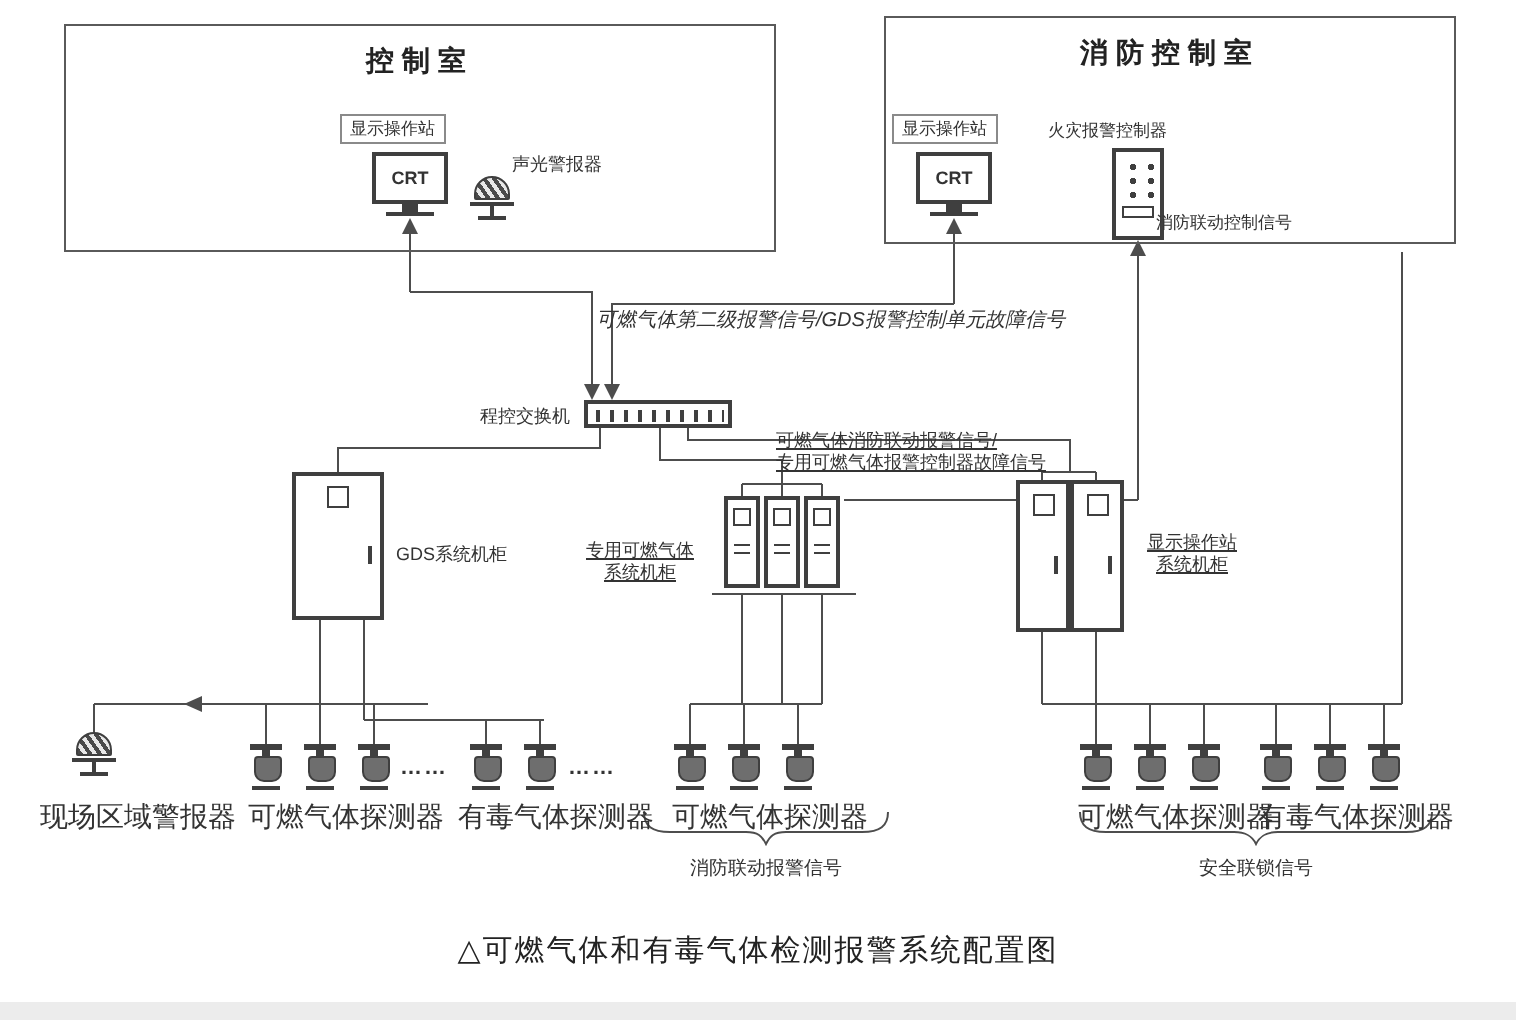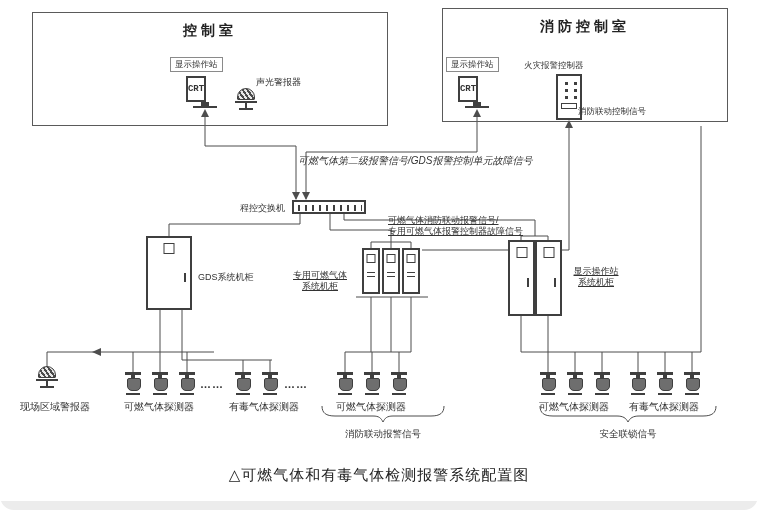--- a/index.html
+++ b/index.html
@@ -1,38 +1,38 @@
 <!DOCTYPE html>
 <html><head>
 <meta charset="utf-8">
 <style>
   * { margin:0; padding:0; box-sizing:border-box; }
   html,body { background:#ffffff; }
   .canvas {
     position:relative; width:758px; height:510px; background:#fff;
-    font-family:"Liberation Sans","DejaVu Sans",sans-serif; color:#333; overflow:hidden;border-radius:14px;
+    font-family:"Liberation Sans","DejaVu Sans",sans-serif; color:#333; overflow:hidden;
   }
   .wires { position:absolute; left:0; top:0; width:758px; height:510px; }
   .wires path { stroke:#4d4d4d; stroke-width:1; fill:none; }
   .wires polygon { fill:#4d4d4d; stroke:none; }
 
   .room { position:absolute; border:1px solid #5a5a5a; }
   .room-title { position:absolute; top:9px; left:0; width:100%; text-align:center;
     font-weight:bold; font-size:14px; letter-spacing:4px; color:#222; }
   .room-title.corner { width:auto; left:14px; top:8px; text-align:left; letter-spacing:2px; font-size:13px; }
 
   .lbl { position:absolute; font-size:9px; color:#333; white-space:nowrap; line-height:11px; }
   .lbl.pre { white-space:pre-line;text-decoration:underline; }
   .lbl.center { text-align:center; }
   .lbl.boxed { border:1px solid #8a8a8a; padding:1px 4px; background:#fff; font-size:8.5px; }
   .siglbl { position:absolute; font-size:10px; color:#333; white-space:nowrap; line-height:11px;font-style:italic; }
 
   .crt { position:absolute; width:38px; }
-  .crt-screen { width:20px; height:26px; border:2px solid #3f3f3f; background:#fff;
-    display:flex; align-items:center; justify-content:center; font-size:9px; font-weight:bold; color:#333;font-family:Liberation Mono, monospace; }
+  .crt-screen { width:38px; height:26px; border:2px solid #3f3f3f; background:#fff;
+    display:flex; align-items:center; justify-content:center; font-size:9px; font-weight:bold; color:#333; }
   .crt-stand { display:block; width:8px; height:4px; background:#3f3f3f; margin:0 auto; }
   .crt-base { display:block; width:24px; height:2px; background:#3f3f3f; margin:0 auto; }
 
   .alarm { position:absolute; width:22px; height:24px; }
   .alarm-dome { display:block; position:absolute; left:2px; top:0; width:18px; height:12px;
     border:1px solid #3f3f3f; border-radius:9px 9px 1px 1px;
     background:repeating-linear-gradient(55deg,#4a4a4a 0 2px,#e8e8e8 2px 4px); }
   .alarm-base { display:block; position:absolute; left:0; top:13px; width:22px; height:2px; background:#3f3f3f; }
   .alarm-stand { display:block; position:absolute; left:10px; top:15px; width:2px; height:5px; background:#3f3f3f; }
   .alarm-foot { display:block; position:absolute; left:4px; top:20px; width:14px; height:2px; background:#3f3f3f; }
@@ -61,21 +61,21 @@
 
   .detector { position:absolute; width:16px; height:24px;
     background:
       linear-gradient(#3f3f3f,#3f3f3f) 0px 0px/16px 3px no-repeat,
       linear-gradient(#3f3f3f,#3f3f3f) 6px 3px/4px 3px no-repeat,
       linear-gradient(#3f3f3f,#3f3f3f) 1px 21px/14px 2px no-repeat; }
   .detector::before { content:""; position:absolute; top:6px; left:2px; width:12px; height:11px;
     background:#6e6e6e; border:1px solid #3f3f3f; border-radius:2px 2px 5px 5px; }
 
   .dots { position:absolute; font-size:11px; font-weight:bold; color:#333; letter-spacing:1px; }
-  .glabel { position:absolute; font-size:10px; text-align:left; white-space:nowrap; color:#333; }
+  .glabel { position:absolute; font-size:14px; text-align:left; white-space:nowrap; color:#333; }
   .brlabel { position:absolute; font-size:9.5px; text-align:center; white-space:nowrap; color:#333; }
 
   .caption { position:absolute; left:0; right:0; top:466px; text-align:center;
     font-size:15px; color:#222; letter-spacing:1px; }
   .bottom-strip { position:absolute; left:0; right:0; bottom:0; height:9px; background:#ececec; }
 </style>
 </head>
 <body>
 
 <div class="canvas">

